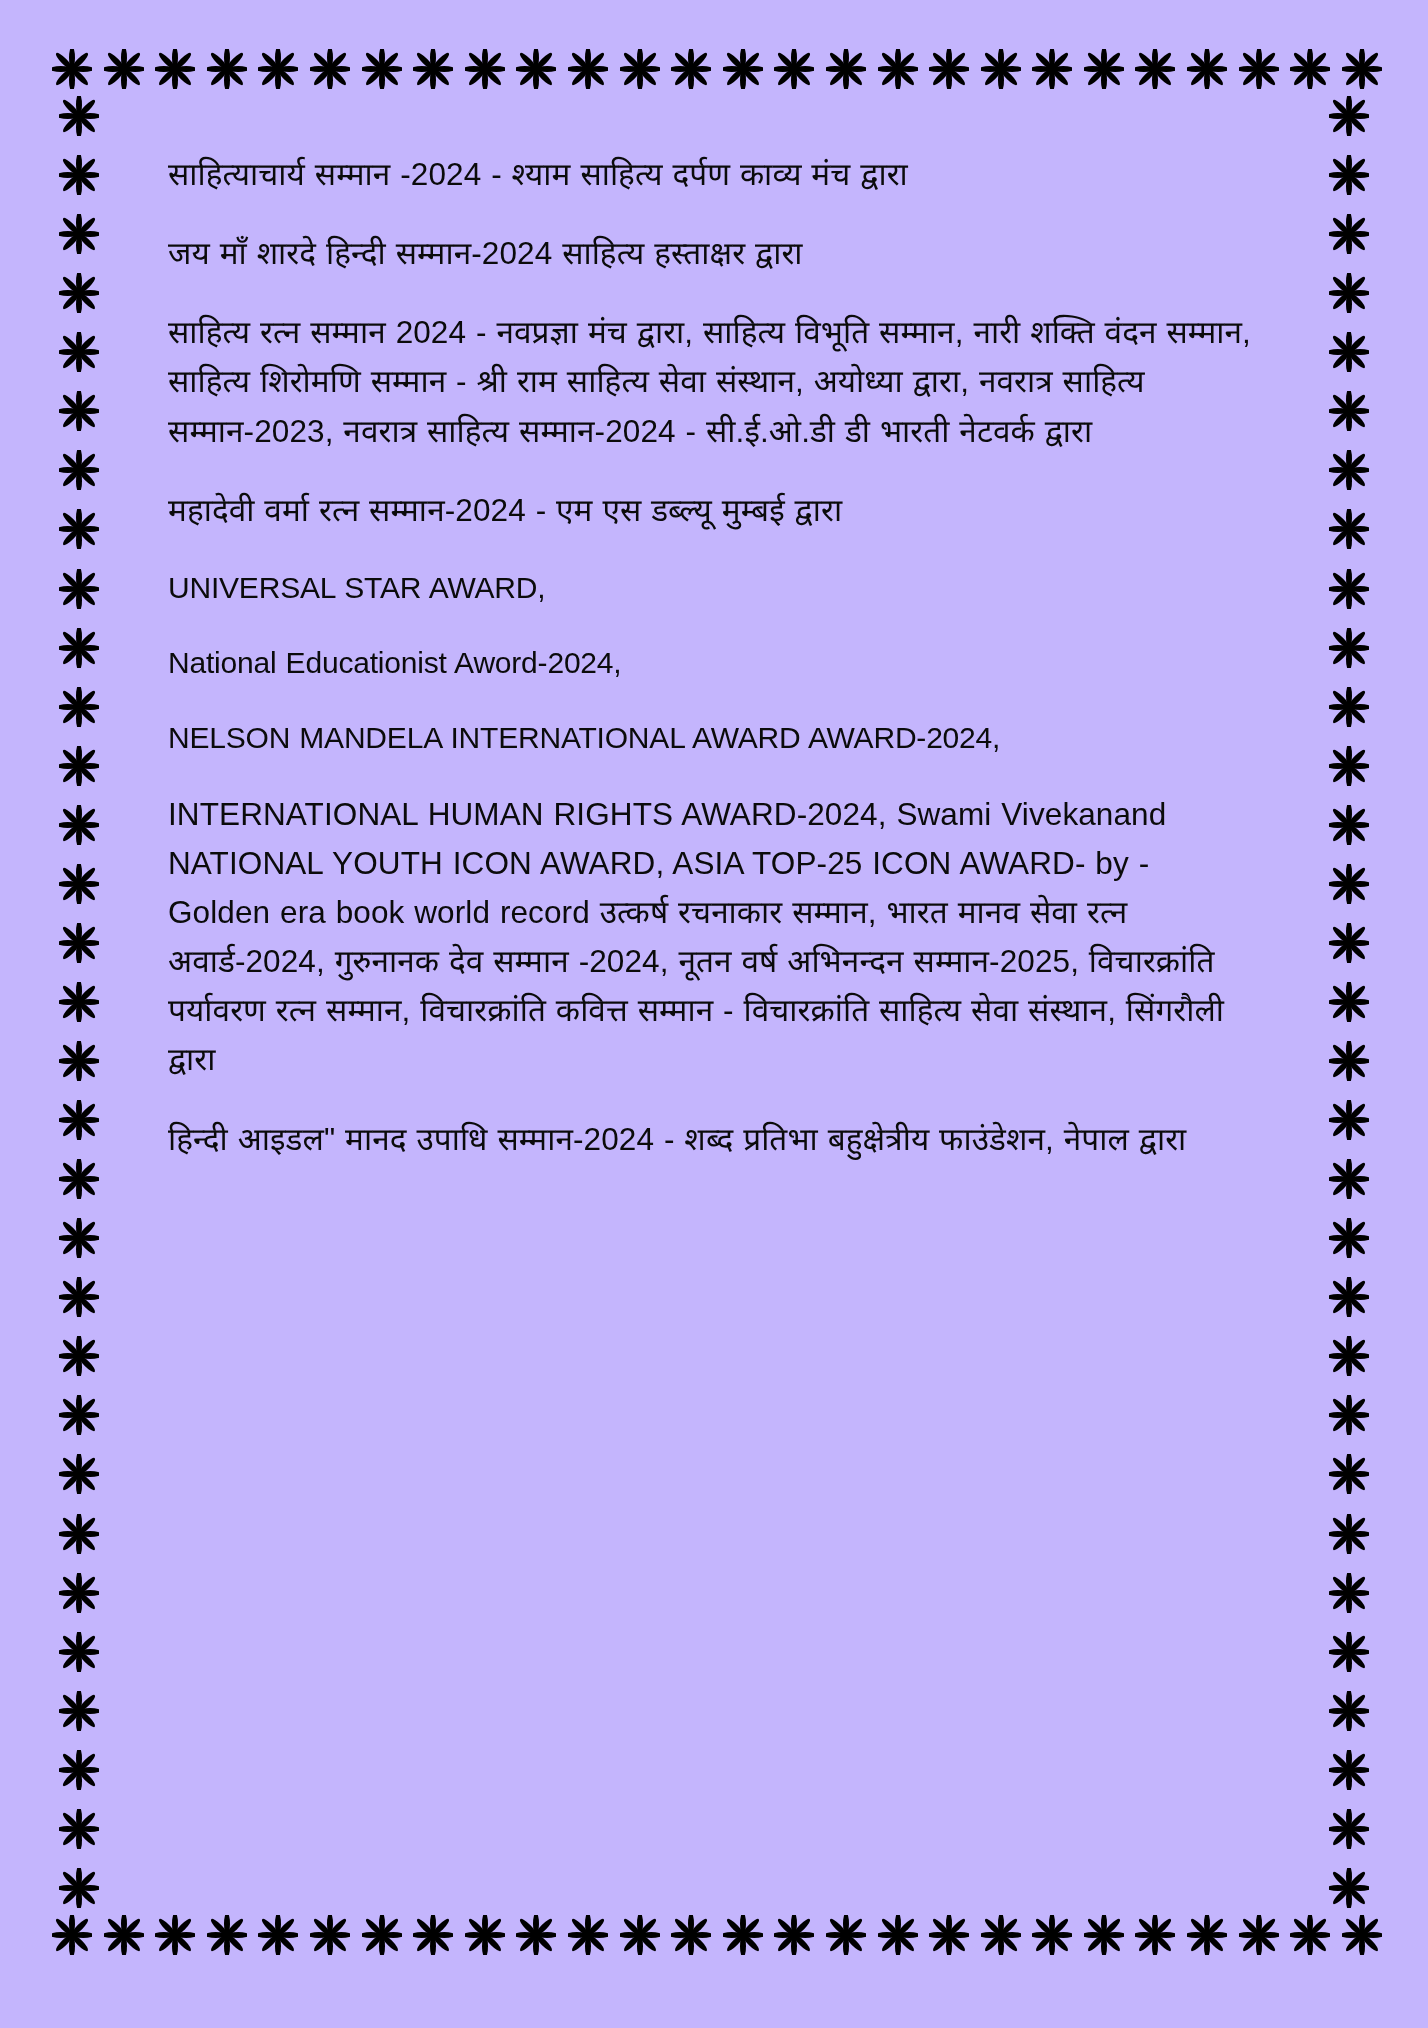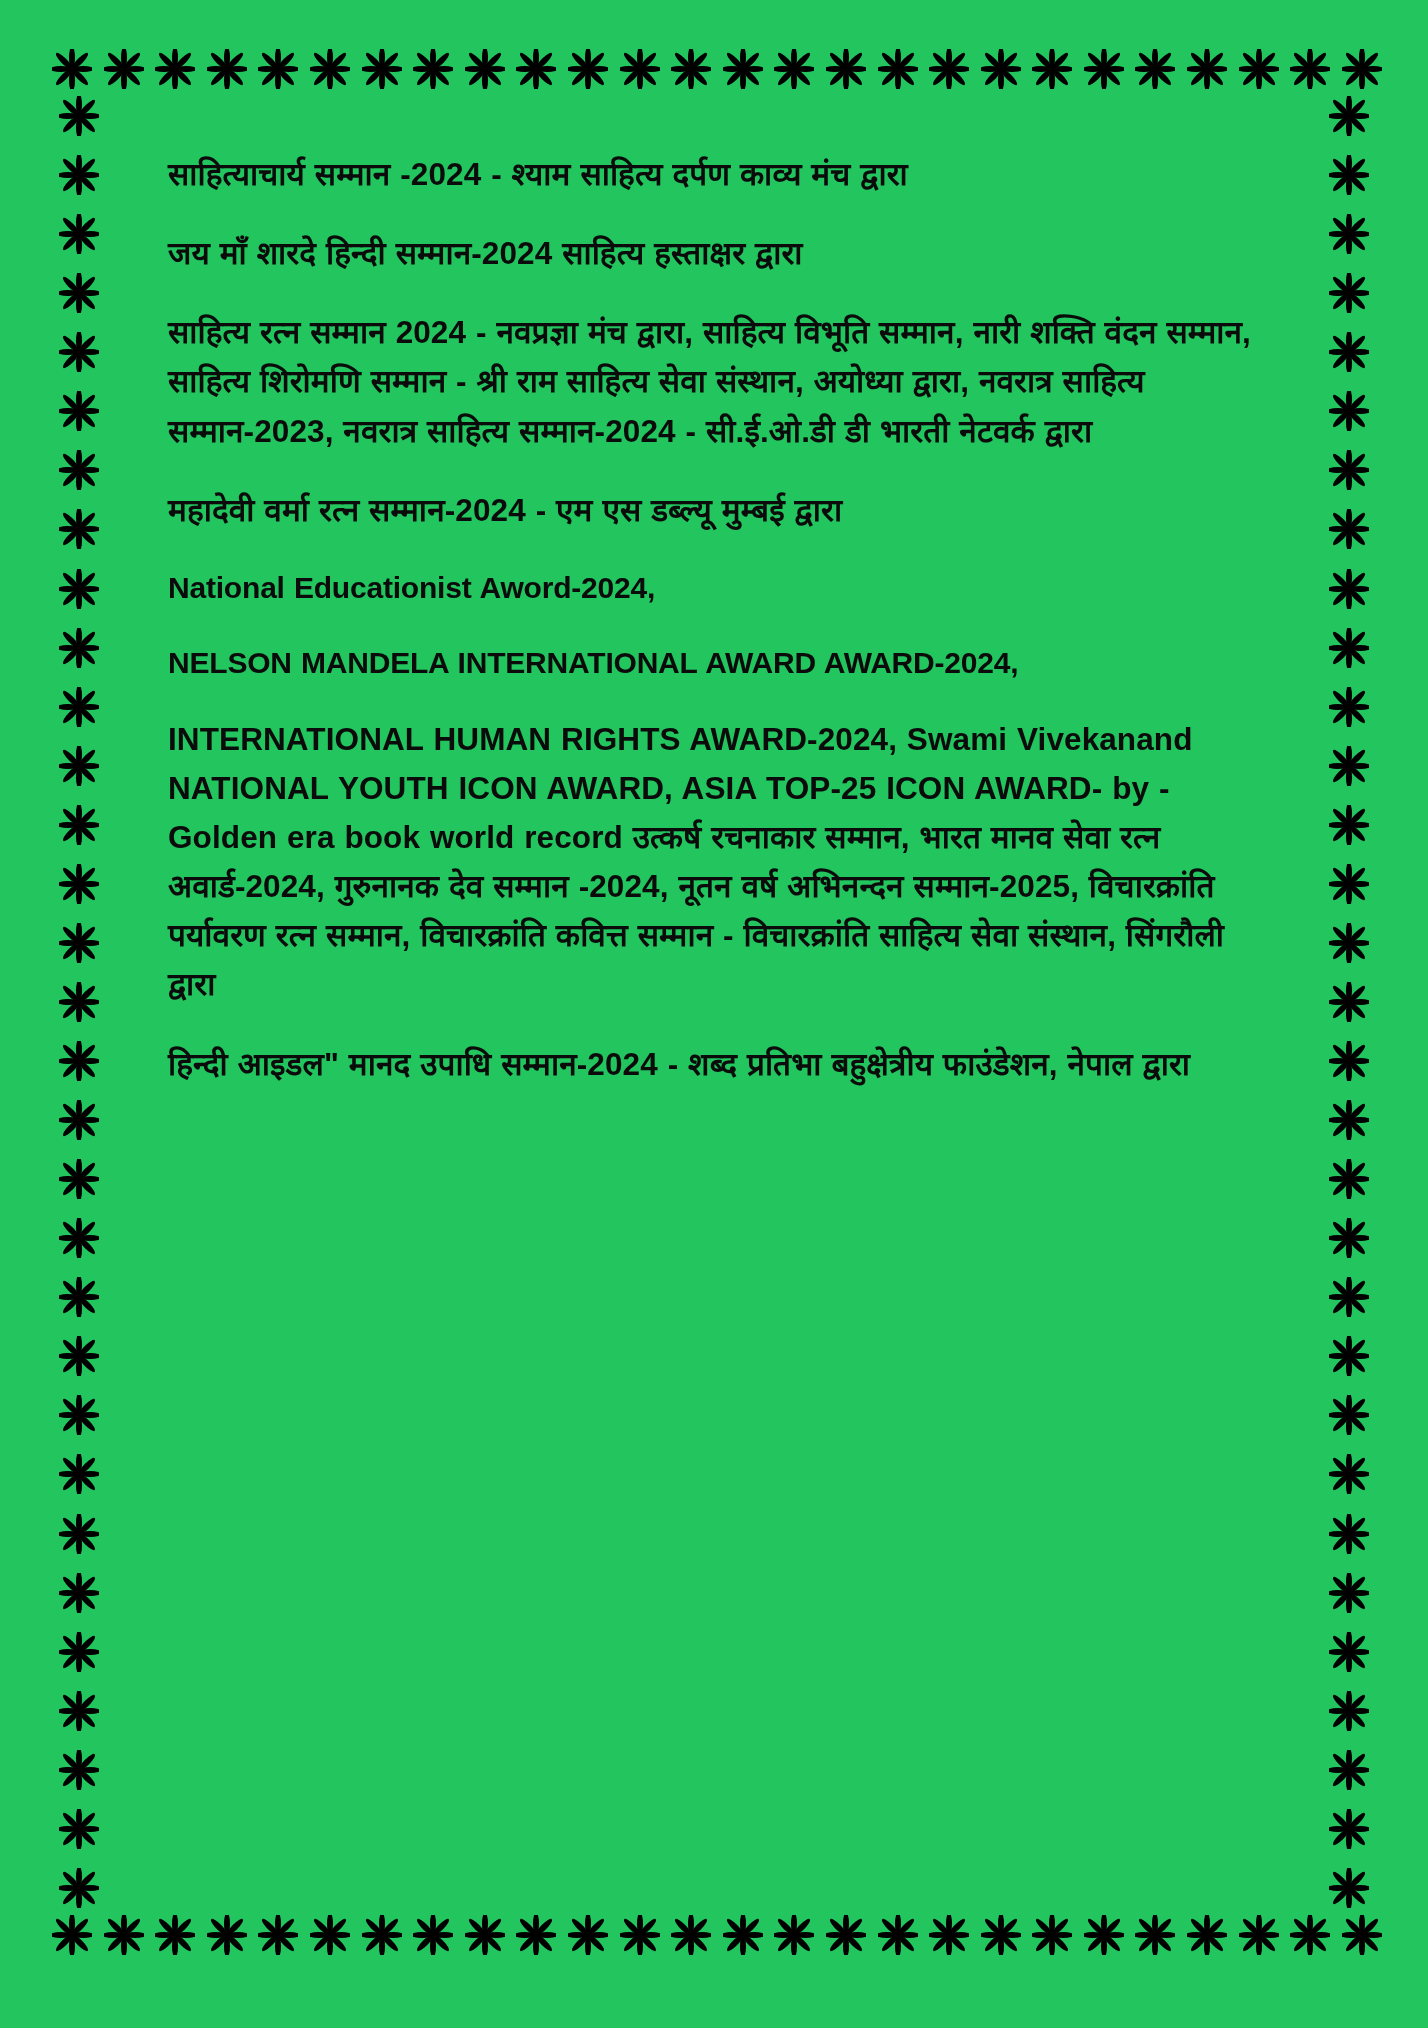--- a/index.html
+++ b/index.html
@@ -6,25 +6,24 @@
   html, body {
     margin: 0;
     padding: 0;
     background: #ffffff;
   }
 
   .page {
     position: relative;
     width: 1428px;
     height: 2028px;
-    background: #22c55e;
+    background: #c4b5fd;
     box-sizing: border-box;
     overflow: hidden;
     font-family: "Liberation Sans", "DejaVu Sans", sans-serif;
-    font-weight: bold;
   }
 
   
   .border-layer {
     position: absolute;
     inset: 0;
     pointer-events: none;
   }
 
   .border-row {
@@ -1816,19 +1815,20 @@
           </svg>
         </span>
       </div>
   </div>
 
   <div class="content">
       <p class="para dev">साहित्याचार्य सम्मान -2024 - श्याम साहित्य दर्पण काव्य मंच द्वारा</p>
       <p class="para dev">जय माँ शारदे हिन्दी सम्मान-2024  साहित्य हस्ताक्षर द्वारा</p>
       <p class="para dev">साहित्य रत्न सम्मान 2024 -  नवप्रज्ञा मंच द्वारा,  साहित्य विभूति सम्मान, नारी शक्ति वंदन सम्मान, साहित्य शिरोमणि सम्मान - श्री राम साहित्य सेवा संस्थान, अयोध्या द्वारा, नवरात्र साहित्य सम्मान-2023, नवरात्र साहित्य सम्मान-2024 -  सी.ई.ओ.डी डी भारती नेटवर्क द्वारा</p>
       <p class="para dev">महादेवी वर्मा रत्न सम्मान-2024 - एम एस डब्ल्यू मुम्बई द्वारा</p>
+      <p class="para lat">UNIVERSAL STAR AWARD,</p>
       <p class="para lat">National Educationist Aword-2024,</p>
       <p class="para lat">NELSON MANDELA INTERNATIONAL AWARD AWARD-2024,</p>
       <p class="para dev">INTERNATIONAL HUMAN RIGHTS AWARD-2024, Swami Vivekanand NATIONAL YOUTH ICON AWARD, ASIA TOP-25 ICON AWARD- by - Golden era book world record उत्कर्ष रचनाकार सम्मान, भारत मानव सेवा रत्न अवार्ड-2024, गुरुनानक देव सम्मान -2024, नूतन वर्ष अभिनन्दन सम्मान-2025, विचारक्रांति पर्यावरण रत्न सम्मान, विचारक्रांति कवित्त सम्मान - विचारक्रांति साहित्य सेवा संस्थान, सिंगरौली द्वारा</p>
       <p class="para dev">हिन्दी आइडल"  मानद उपाधि सम्मान-2024 - शब्द प्रतिभा बहुक्षेत्रीय    फाउंडेशन, नेपाल द्वारा</p>
     </div>
 
 </div>
 
 </body></html>

